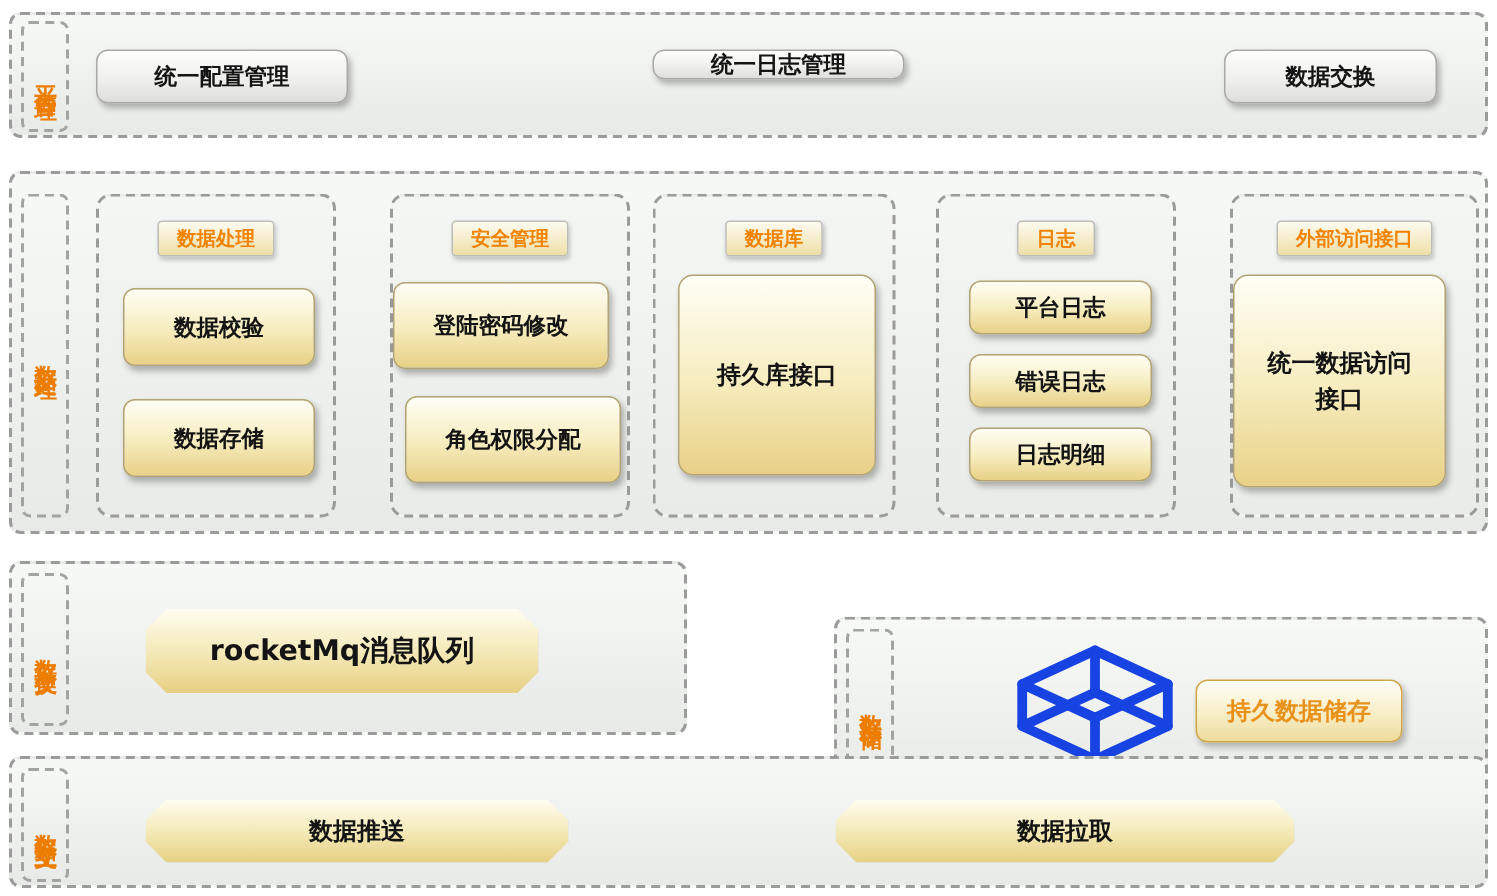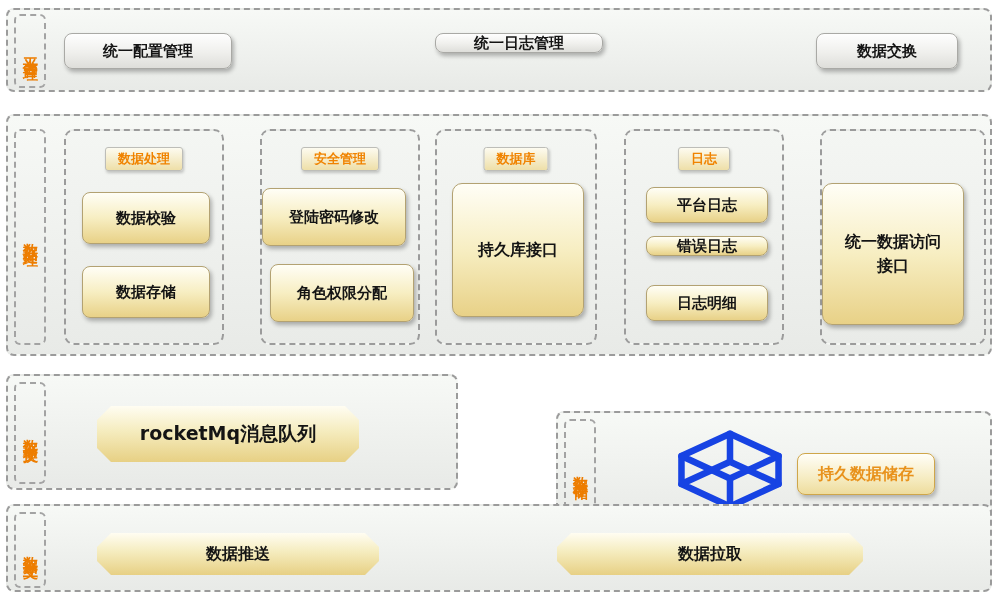--- a/index.html
+++ b/index.html
@@ -81,25 +81,26 @@
     </div>
 
     <div class="group" style="left:427px; top:13px; width:162px; height:216px;">
       <div class="chip">数据库</div>
       <div class="goldbox bigbox" style="left:15px; top:52px; width:132px; height:134px;">持久库接口</div>
     </div>
 
     <div class="group" style="left:616px; top:13px; width:160px; height:216px;">
       <div class="chip">日志</div>
       <div class="goldbox" style="left:20px; top:56px; width:122px; height:36px;">平台日志</div>
-      <div class="goldbox" style="left:20px; top:105px; width:122px; height:20px;">错误日志</div>
+      <div class="goldbox" style="left:20px; top:105px; width:122px; height:36px;">错误日志</div>
       <div class="goldbox" style="left:20px; top:154px; width:122px; height:36px;">日志明细</div>
     </div>
 
     <div class="group" style="left:812px; top:13px; width:166px; height:216px;">
+      <div class="chip">外部访问接口</div>
       <div class="goldbox bigbox" style="left:0; top:52px; width:142px; height:142px;">统一数据访问
 接口</div>
     </div>
   </div>
 
   <div class="section" style="left:6px; top:374px; width:452px; height:116px;">
     <div class="vlabel" style="left:6px; top:6px; width:32px; height:102px;">数据交换</div>
     <div class="chamfer" style="left:89px; top:30px; width:262px; height:56px;">rocketMq消息队列</div>
   </div>
 

